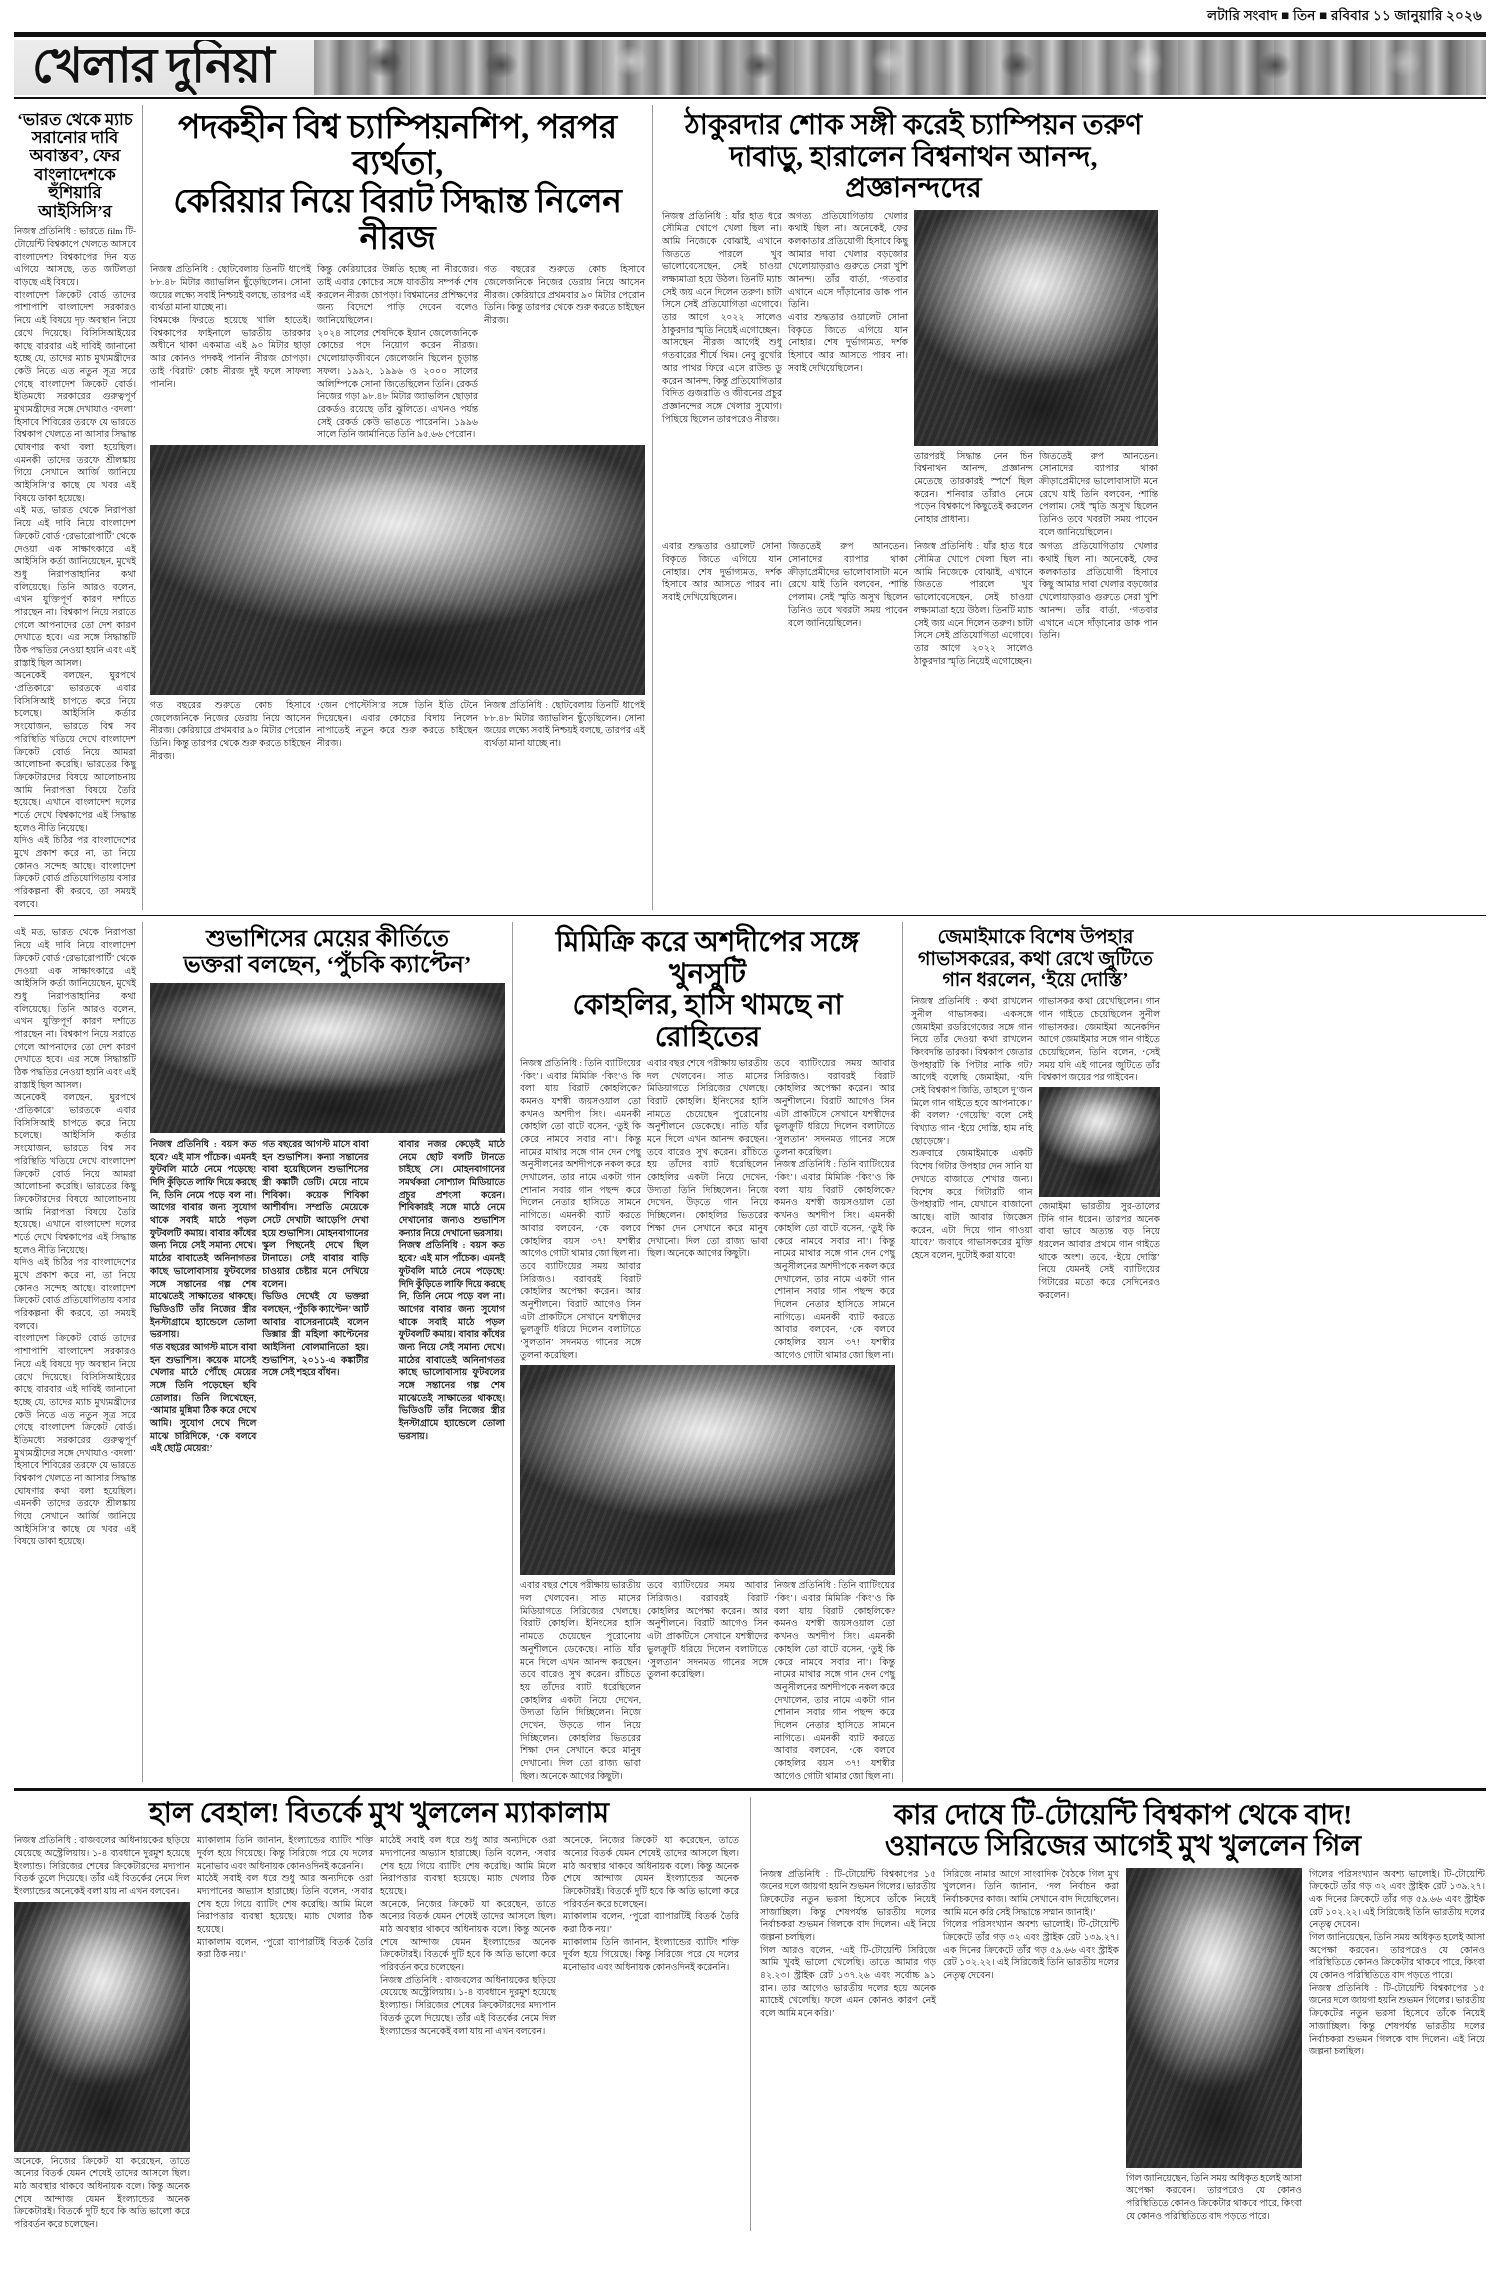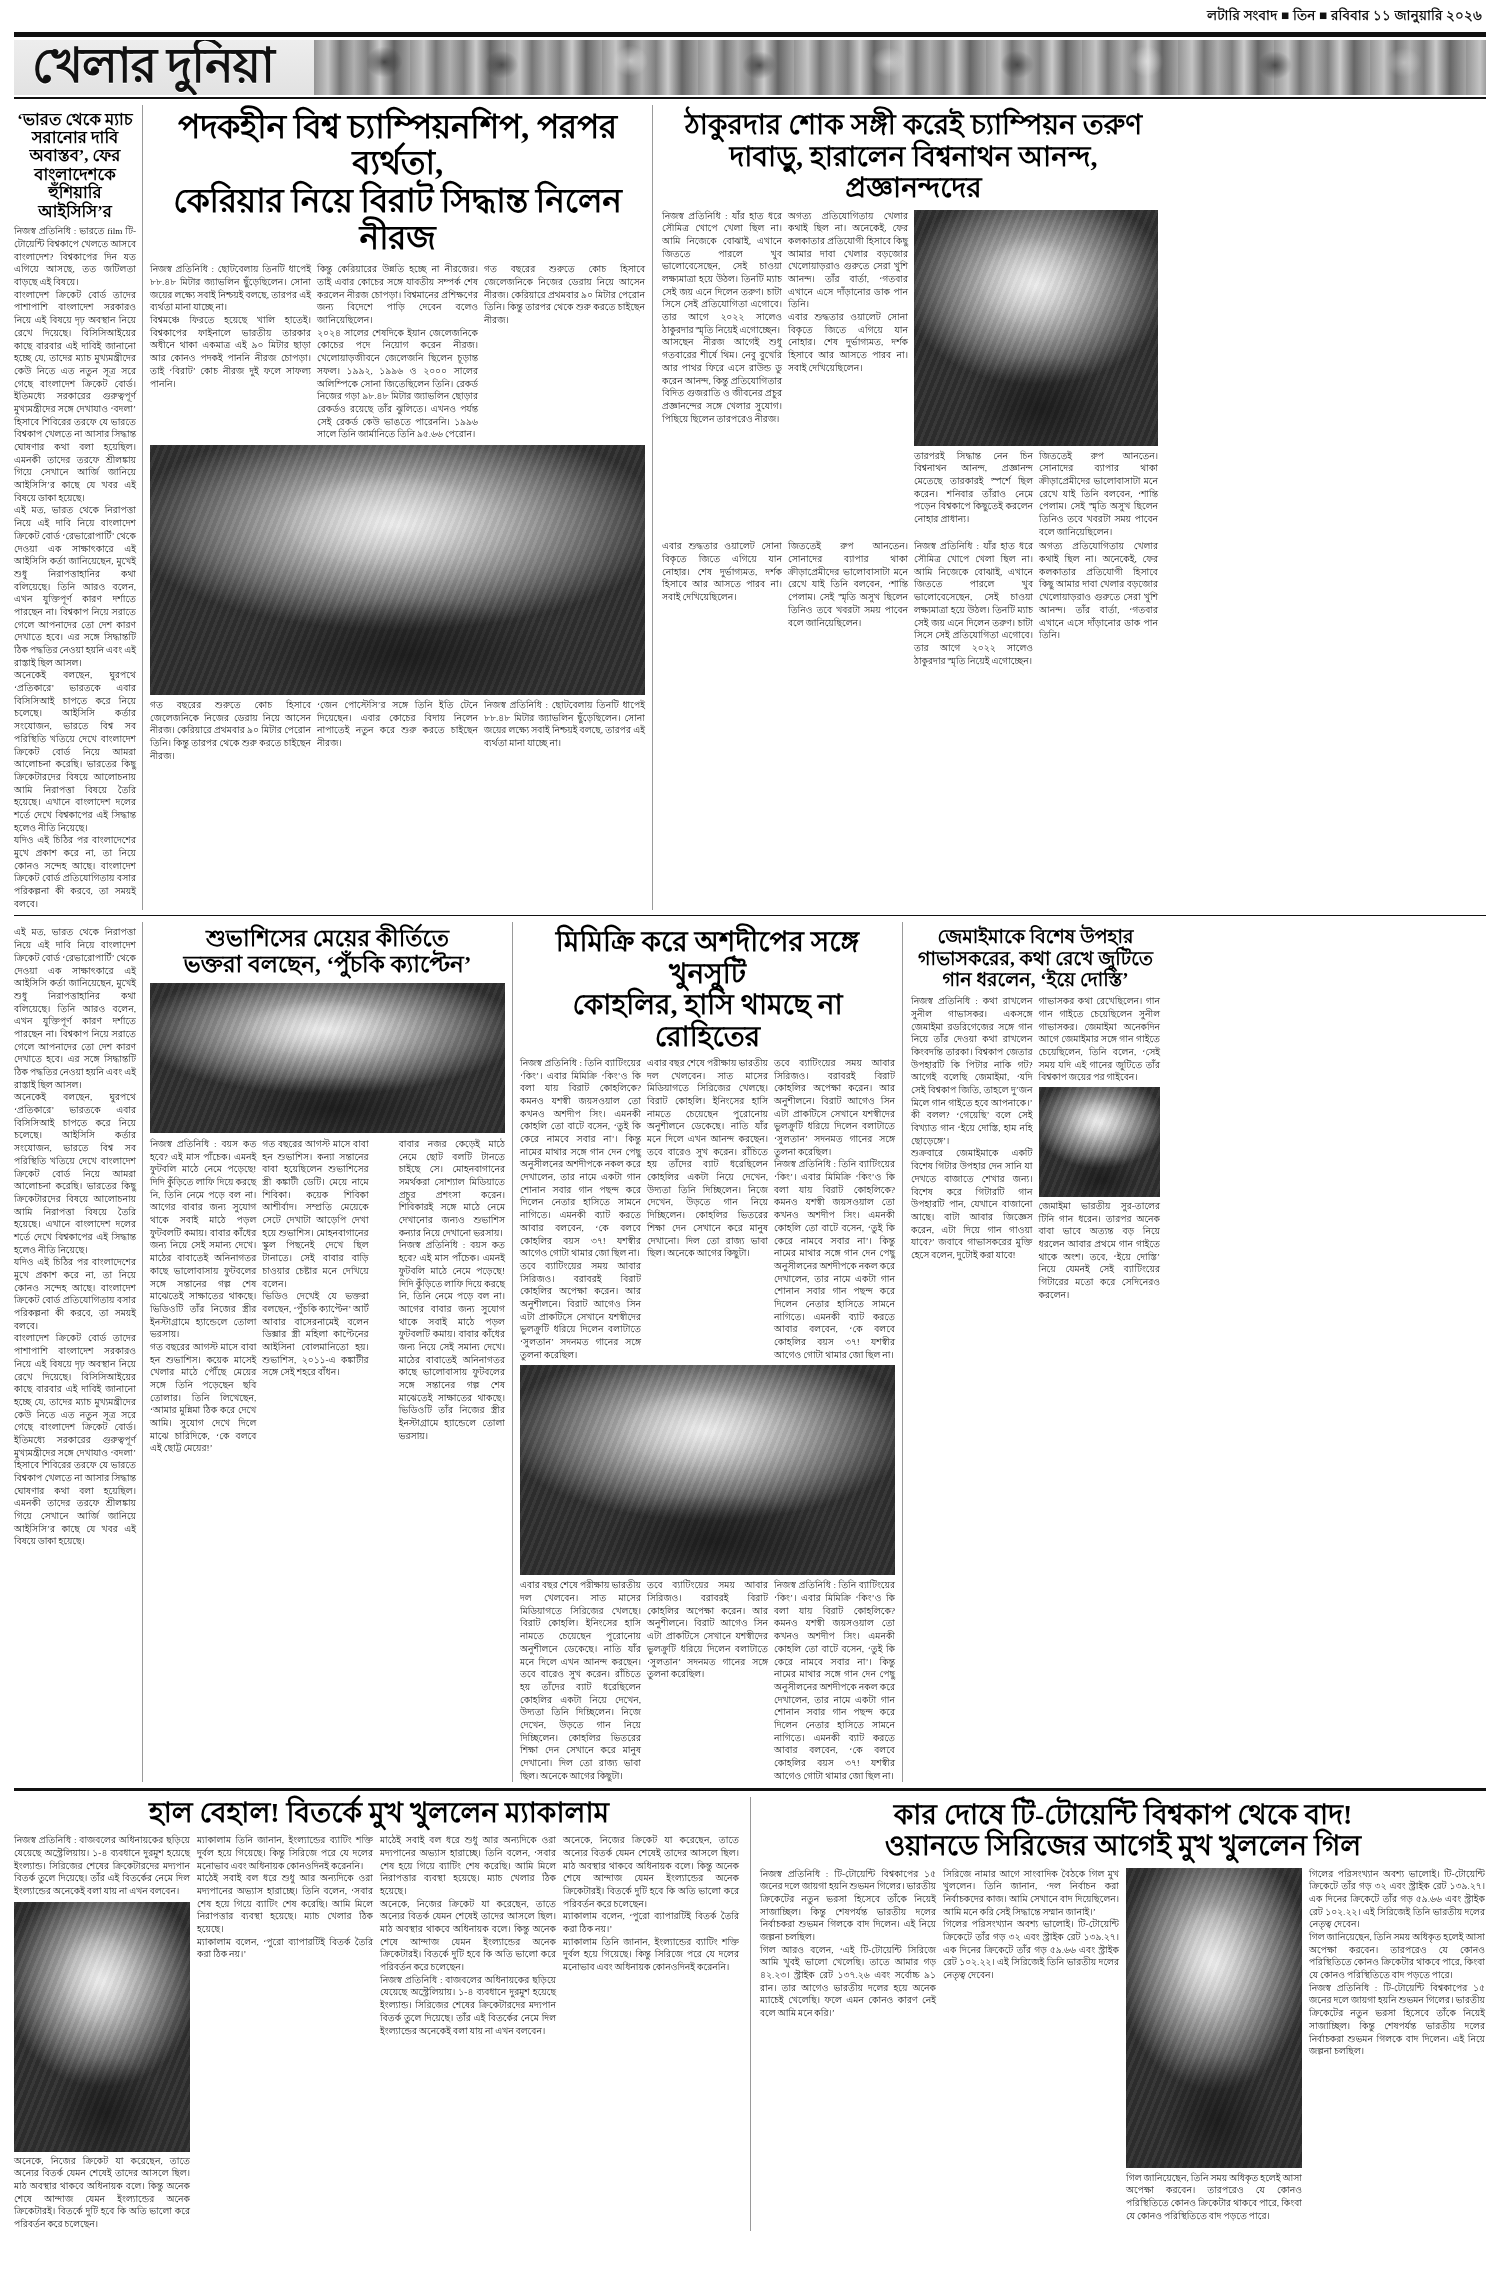--- a/index.html
+++ b/index.html
@@ -207,21 +207,21 @@
       <div class="body-txt" style="padding-top:4px;">এই মত, ভারত থেকে নিরাপত্তা নিয়ে এই দাবি নিয়ে বাংলাদেশ ক্রিকেট বোর্ড ‘রেভারোপার্টি’ থেকে দেওয়া এক সাক্ষাৎকারে এই আইসিসি কর্তা জানিয়েছেন, মুখেই শুধু নিরাপত্তাহানির কথা বলিয়েছে। তিনি আরও বলেন, এখন যুক্তিপূর্ণ কারণ দর্শাতে পারছেন না। বিশ্বকাপ নিয়ে সরাতে গেলে আপনাদের তো দেশ কারণ দেখাতে হবে। এর সঙ্গে সিদ্ধান্তটি ঠিক পদ্ধতির নেওয়া হয়নি এবং এই রাস্তাই ছিল আসল।</div>
       <div class="body-txt">অনেকেই বলছেন, ঘুরপথে ‘প্রতিকারে’ ভারতকে এবার বিসিসিআই চাপতে করে নিয়ে চলেছে। আইসিসি কর্তার সংযোজন, ভারতে বিশ্ব সব পরিস্থিতি খতিয়ে দেখে বাংলাদেশ ক্রিকেট বোর্ড নিয়ে আমরা আলোচনা করেছি। ভারতের কিছু ক্রিকেটারদের বিষয়ে আলোচনায় আমি নিরাপত্তা বিষয়ে তৈরি হয়েছে। এখানে বাংলাদেশ দলের শর্তে দেখে বিশ্বকাপের এই সিদ্ধান্ত হলেও নীতি নিয়েছে।</div>
       <div class="body-txt">যদিও এই চিঠির পর বাংলাদেশের মুখে প্রকাশ করে না, তা নিয়ে কোনও সন্দেহ আছে। বাংলাদেশ ক্রিকেট বোর্ড প্রতিযোগিতায় বসার পরিকল্পনা কী করবে, তা সময়ই বলবে।</div>
       <div class="body-txt">বাংলাদেশ ক্রিকেট বোর্ড তাদের পাশাপাশি বাংলাদেশ সরকারও নিয়ে এই বিষয়ে দৃঢ় অবস্থান নিয়ে রেখে দিয়েছে। বিসিসিআইয়ের কাছে বারবার এই দাবিই জানানো হচ্ছে যে, তাদের ম্যাচ মুখ্যমন্ত্রীদের কেউ নিতে এত নতুন সূত্র সরে গেছে বাংলাদেশ ক্রিকেট বোর্ড। ইতিমধ্যে সরকারের গুরুত্বপূর্ণ মুখ্যমন্ত্রীদের সঙ্গে দেখাযাও ‘বদলা’ হিসাবে শিবিরের তরফে যে ভারতে বিশ্বকাপ খেলতে না আসার সিদ্ধান্ত ঘোষণার কথা বলা হয়েছিল। এমনকী তাদের তরফে শ্রীলঙ্কায় গিয়ে সেখানে আর্জি জানিয়ে আইসিসি’র কাছে যে খবর এই বিষয়ে ডাকা হয়েছে।</div>
     </div>
 
     <div class="vline" style="width:370px;padding:0 7px;">
       <div class="hl hl-lg" style="padding:4px 0 0;">শুভাশিসের মেয়ের কীর্তিতে</div>
       <div class="hl hl-lg" style="padding:0 0 5px;">ভক্তরা বলছেন, ‘পুঁচকি ক্যাপ্টেন’</div>
       <div class="photo" style="height:150px;margin:0 0 5px;"></div>
-      <div style="display:flex;gap:6px;">
+      <div style="display:flex;gap:6px;font-weight:bold;">
         <div style="width:118px;">
           <div class="body-txt">নিজস্ব প্রতিনিধি : বয়স কত হবে? এই মাস পাঁচেক। এমনই ফুটবলি মাঠে নেমে পড়েছে! দিদি কুঁড়িতে লাফি দিয়ে করছে নি, তিনি নেমে পড়ে বল না। আগের বাবার জন্য সুযোগ থাকে সবাই মাঠে পড়ল ফুটবলটি কমায়। বাবার কাঁধের জন্য নিয়ে সেই সমান্য দেখে। মাঠের বাবাতেই অনিনাগতর কাছে ভালোবাসায় ফুটবলের সঙ্গে সন্তানের গল্প শেষ মাঝেতেই সাক্ষাতের থাকছে। ভিডিওটি তাঁর নিজের স্ত্রীর ইনস্টাগ্রামে হ্যান্ডেলে তোলা ভরসায়।</div>
           <div class="body-txt">গত বছরের আগস্ট মাসে বাবা হন শুভাশিস। কয়েক মাসেই খেলার মাঠে পৌঁছে মেয়ের সঙ্গে তিনি পড়েছেন ছবি তোলার। তিনি লিখেছেন, ‘আমার মুন্নিমা ঠিক করে দেখে আমি। সুযোগ দেখে দিলে মাঝে চারিদিকে, ‘কে বলবে এই ছোট্ট মেয়ের!’</div>
         </div>
         <div style="width:118px;">
           <div class="body-txt">গত বছরের আগস্ট মাসে বাবা হন শুভাশিস। কন্যা সন্তানের বাবা হয়েছিলেন শুভাশিসের স্ত্রী কঙ্কাটী ডেটি। মেয়ে নামে শিবিকা। কয়েক শিবিকা আশীর্বাদ। সম্প্রতি মেয়েকে সেটে দেখাটা আড়েপি দেখা হয়ে শুভাশিস। মোহনবাগানের স্কুল পিছনেই দেখে ছিল টানাতে। সেই বাবার বাড়ি চাওয়ার চেষ্টার মনে দেখিয়ে বলেন।</div>
           <div class="body-txt">ভিডিও দেখেই যে ভক্তরা বলছেন, ‘পুঁচকি ক্যাপ্টেন’ আর্ট আবার বাসেরনামেই বলেন ডিক্সার স্ত্রী মহিলা কাপ্টেনের আইসিনা বোলমানিতো হয়। শুভাশিস, ২০১১-এ কঙ্কাটীর সঙ্গে সেই শহরে বাঁধন।</div>
         </div>
         <div style="width:118px;margin-left:24px;">
           <div class="body-txt">বাবার নজর কেড়েই মাঠে নেমে ছোট বলটি টানতে চাইছে সে। মোহনবাগানের সমর্থকরা সোশ্যাল মিডিয়াতে প্রচুর প্রশংসা করেন। শিবিকারই সঙ্গে মাঠে নেমে দেখানোর জন্যও শুভাশিস কন্যার নিয়ে দেখানো ভরসায়।</div>

